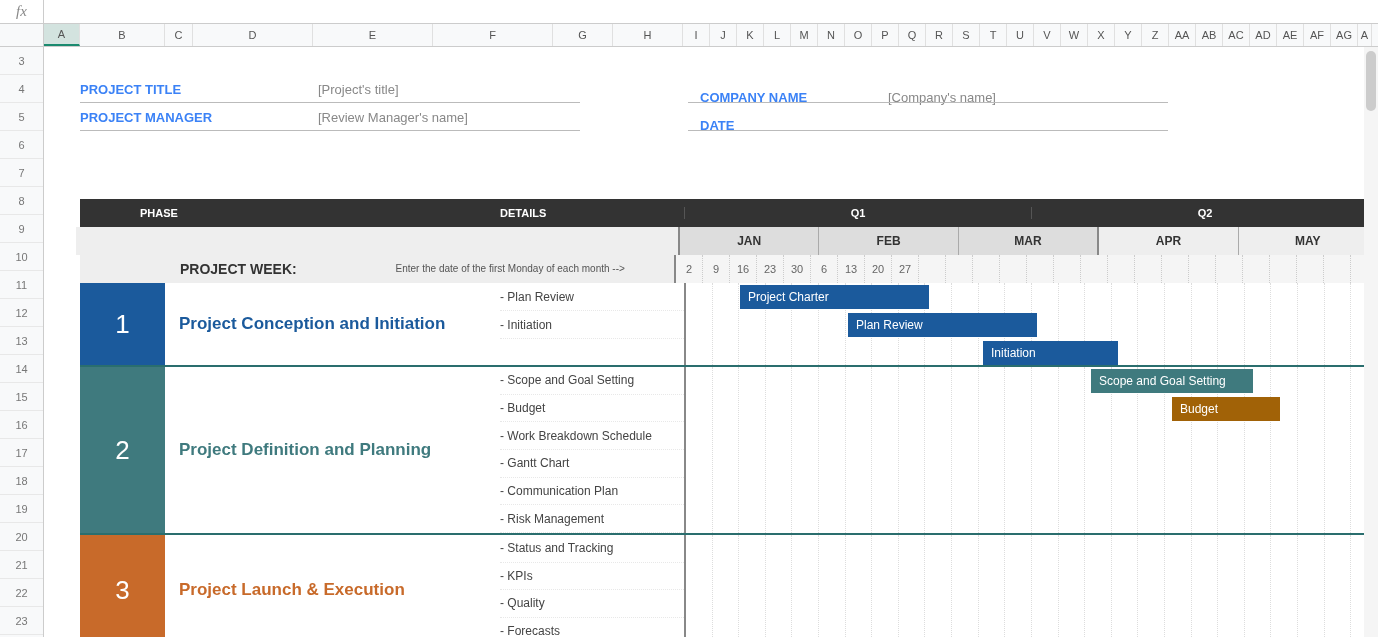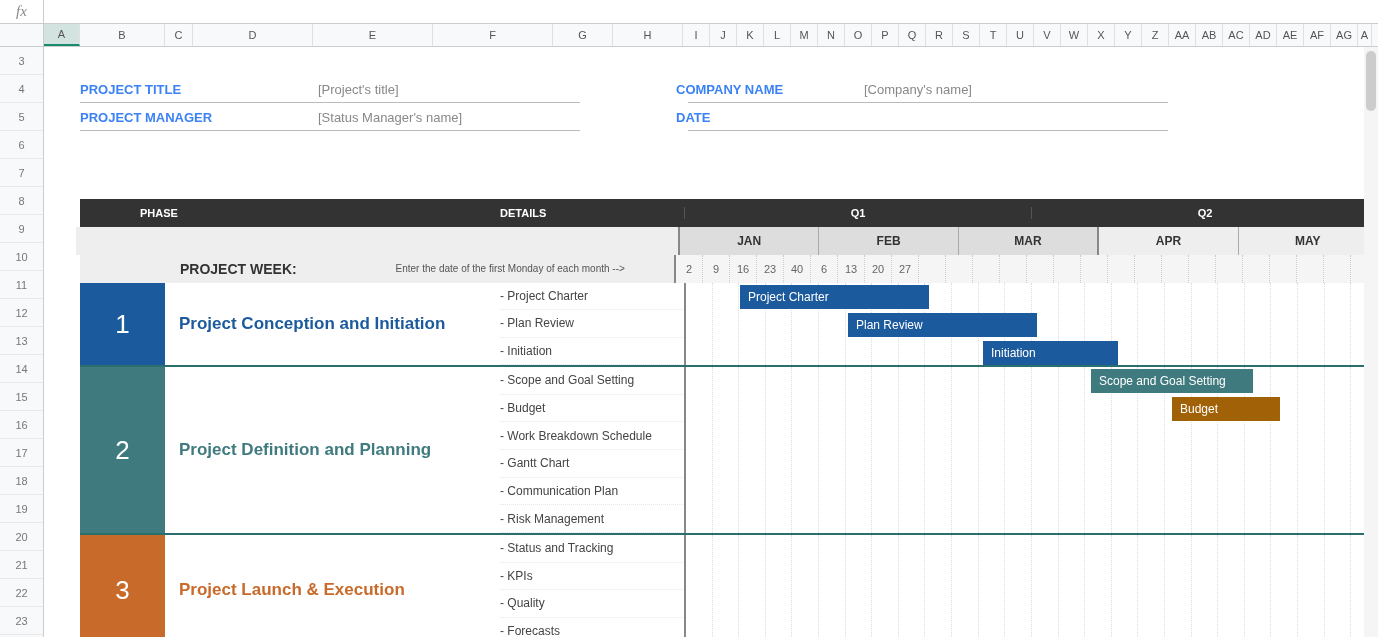--- a/index.html
+++ b/index.html
@@ -98,21 +98,21 @@
   font-weight: bold;
   color: #3b82f6;
   width: 238px;
   font-size: 13px;
 }
 .info-val {
   color: #888;
   font-size: 13px;
   width: 300px;
 }
-.info-row.second { left: 632px; }
+.info-row.second { left: 656px; margin-top: 8px; }
 .underline {
   position: absolute;
   border-bottom: 1px solid #bbb;
   height: 0;
 }
 .dark-header {
   position: absolute;
   top: 152px;
   left: 36px;
   right: 0;
@@ -345,21 +345,21 @@
     <div class="info-row" style="top:28px;">
       <div class="info-label">PROJECT TITLE</div>
       <div class="info-val">[Project's title]</div>
     </div>
     <div class="info-row second" style="top:28px;">
       <div class="info-label" style="width:188px">COMPANY NAME</div>
       <div class="info-val">[Company's name]</div>
     </div>
     <div class="info-row" style="top:56px;">
       <div class="info-label">PROJECT MANAGER</div>
-      <div class="info-val">[Status Manager's name]</div>
+      <div class="info-val">[Review Manager's name]</div>
     </div>
     <div class="info-row second" style="top:56px;align-items:center;">
       <div class="info-label" style="width:188px">DATE</div>
     </div>
     <div class="underline" style="top:55px;left:36px;width:500px;"></div>
     <div class="underline" style="top:83px;left:36px;width:500px;"></div>
     <div class="underline" style="top:55px;left:644px;width:480px;"></div>
     <div class="underline" style="top:83px;left:644px;width:480px;"></div>
 
     <div class="dark-header">
@@ -381,21 +381,21 @@
     </div>
 
     <div class="week-row">
       <div class="pw-label">PROJECT WEEK:</div>
       <div class="instruct">Enter the date of the first Monday of each month --&gt;</div>
       <div id="week-cells" style="display:flex;flex:1;border-left:2px solid #888;height:100%;">
           <div class="week-cell">2</div>
           <div class="week-cell">9</div>
           <div class="week-cell">16</div>
           <div class="week-cell">23</div>
-          <div class="week-cell">40</div>
+          <div class="week-cell">30</div>
           <div class="week-cell">6</div>
           <div class="week-cell">13</div>
           <div class="week-cell">20</div>
           <div class="week-cell">27</div>
           <div class="week-cell"></div>
           <div class="week-cell"></div>
           <div class="week-cell"></div>
           <div class="week-cell"></div>
           <div class="week-cell"></div>
           <div class="week-cell"></div>
@@ -413,21 +413,20 @@
         </div>
     </div>
 
     <div id="phase-container">
         <div class="phase-block" style="top: 236px; height: 84px;">
           <div class="phase-num" style="background: rgb(27, 90, 156);">1</div>
           <div class="phase-title-wrap">
             <div class="phase-title" style="color: rgb(27, 90, 156);">Project Conception and Initiation</div>
           </div>
           <div class="details-list">
-            <div class="detail-item">- Project Charter</div>
             <div class="detail-item">- Plan Review</div>
             <div class="detail-item">- Initiation</div>
           </div>
           <div class="gantt-area">
             <div class="grid-bg">
               <div class="grid-col"></div>
               <div class="grid-col"></div>
               <div class="grid-col"></div>
               <div class="grid-col"></div>
               <div class="grid-col"></div>

